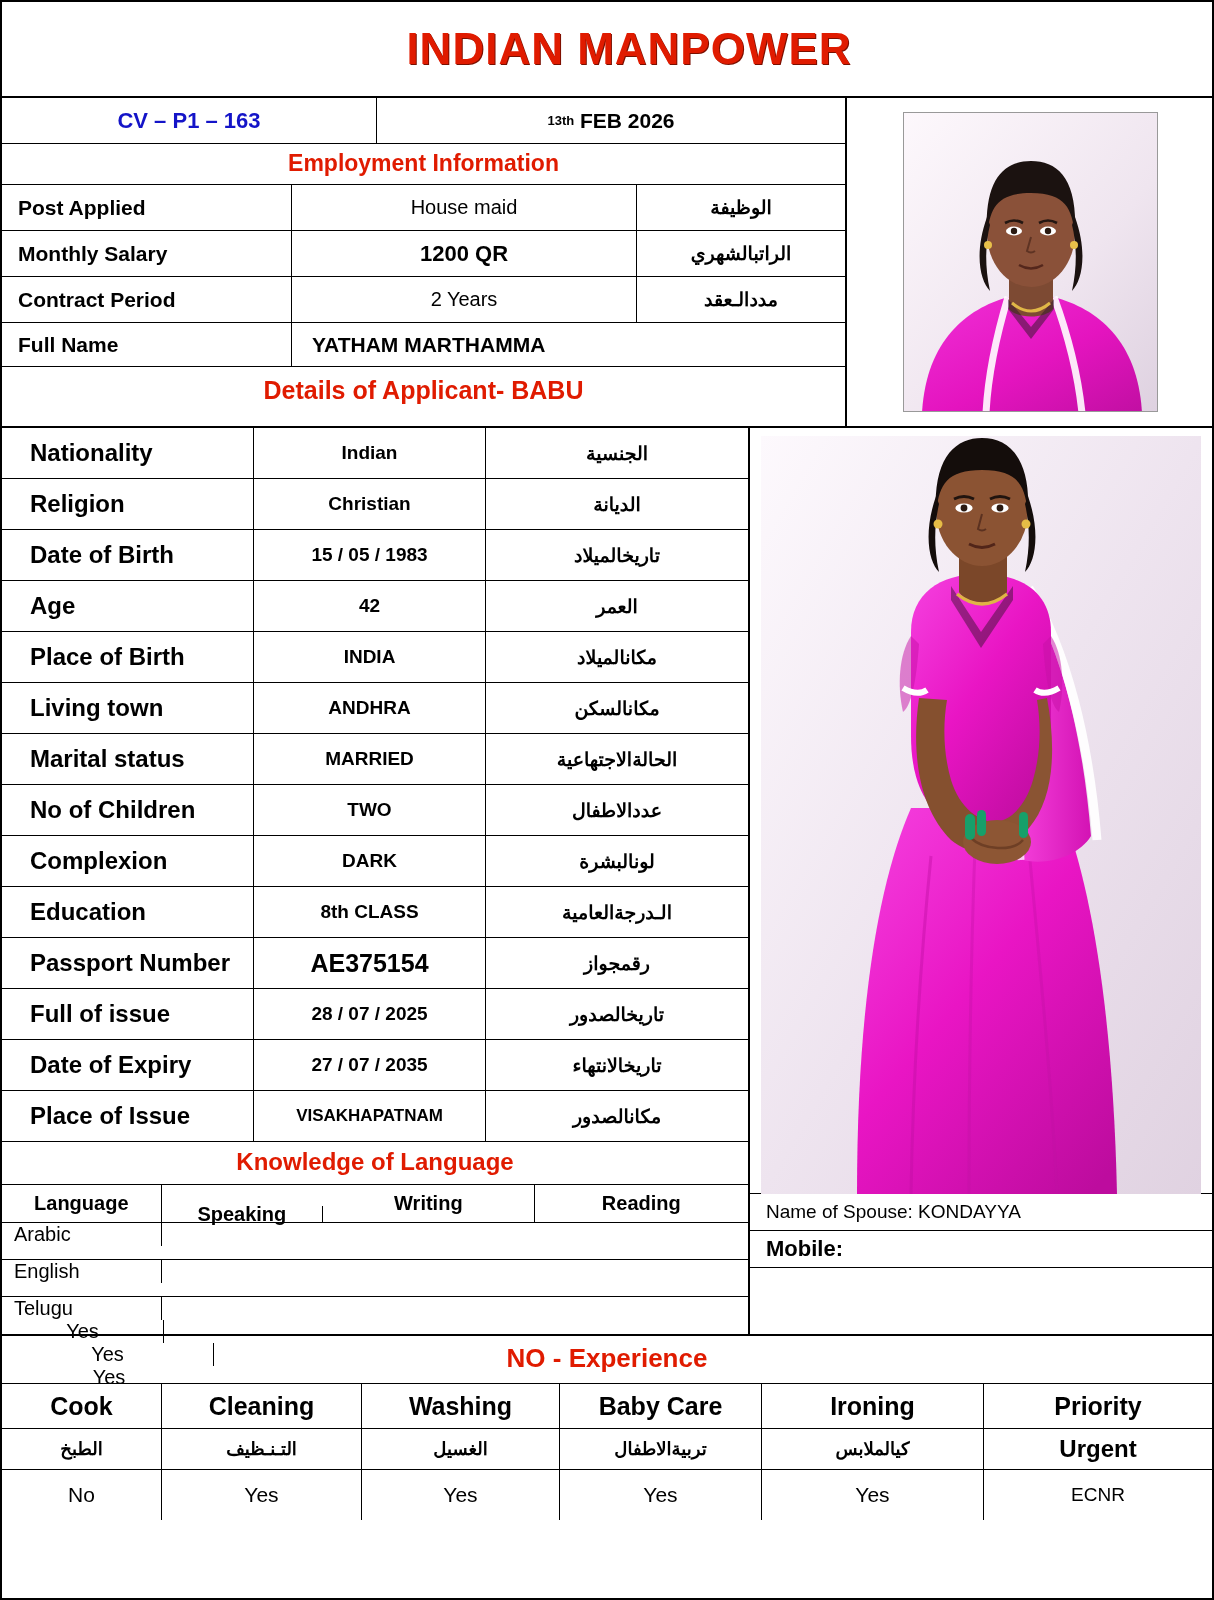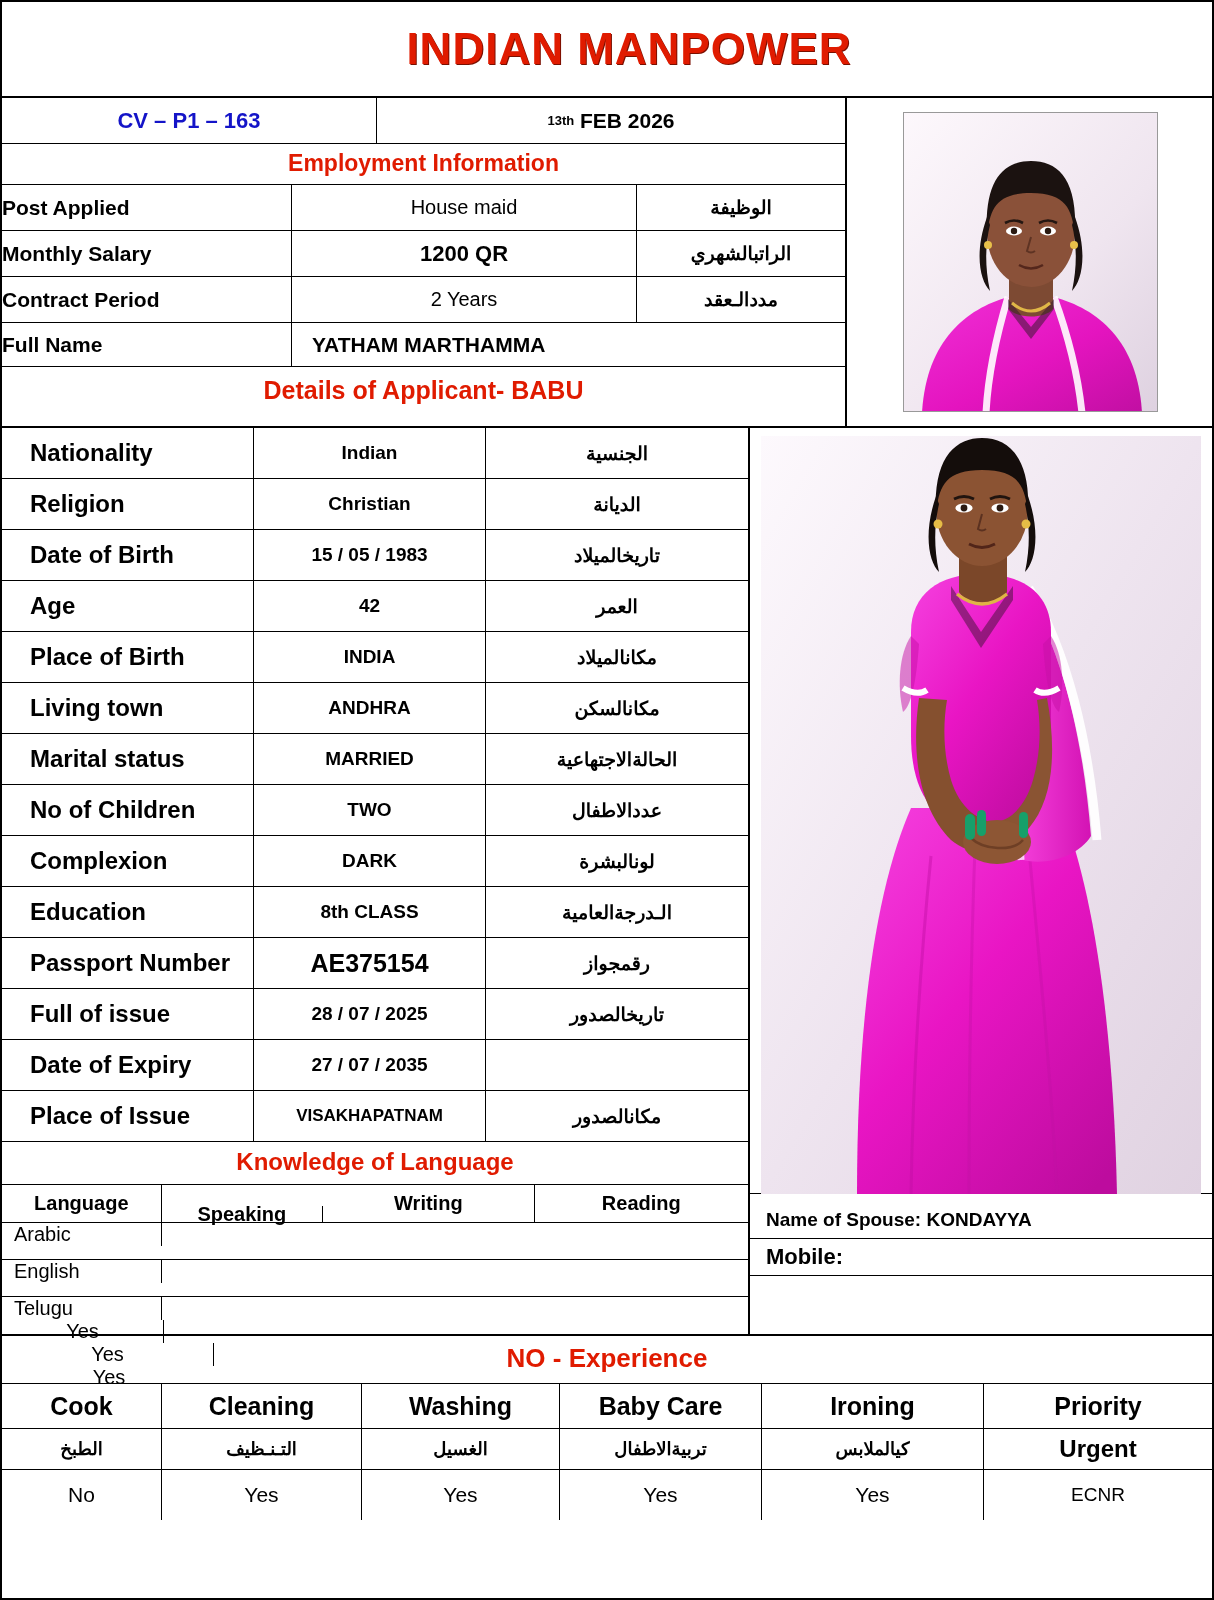--- a/index.html
+++ b/index.html
@@ -73,21 +73,21 @@
     text-align: center;
     color: #e01b00;
     font-weight: bold;
     border-bottom: 1px solid #000;
   }
   .emp-title { font-size: 23px; padding: 6px 0 7px; }
 
   .lbl {
     width: 290px;
     border-right: 1px solid #000;
-    padding-left: 0;
+    padding-left: 16px;
     display: flex; align-items: center;
     font-size: 21px; font-weight: bold;
   }
   .val {
     width: 345px;
     border-right: 1px solid #000;
     display: flex; align-items: center; justify-content: center;
     font-size: 20px;
   }
   .val.b { font-weight: bold; font-size: 22px; }
@@ -175,23 +175,22 @@
   .big-photo {
     width: 440px; height: 758px;
     overflow: hidden; position: relative;
     background: #efe7f2;
   }
   .spouse-box { border-top: 1px solid #000; }
   .spouse-row {
     height: 37px;
     display: flex; align-items: center;
     padding-left: 16px;
-    font-size: 19px; font-weight: bold;
+    font-size: 19px; font-weight: normal;
     border-bottom: 1px solid #000;
-    margin-top: 8px;
   }
   .mobile-row {
     height: 37px;
     display: flex; align-items: center;
     padding-left: 16px;
     font-size: 22px; font-weight: bold;
     border-bottom: 1px solid #000;
   }
   .blank-row { height: 37px; }
 
@@ -386,20 +385,21 @@
         <div class="d-ar">رقمجواز</div>
       </div>
       <div class="d-row">
         <div class="d-lbl">Full of issue</div>
         <div class="d-val">28 / 07 / 2025</div>
         <div class="d-ar">تاريخالصدور</div>
       </div>
       <div class="d-row">
         <div class="d-lbl">Date of Expiry</div>
         <div class="d-val">27 / 07 / 2035</div>
+        <div class="d-ar">تاريخالانتهاء</div>
       </div>
       <div class="d-row">
         <div class="d-lbl">Place of Issue</div>
         <div class="d-val sm">VISAKHAPATNAM</div>
         <div class="d-ar">مكانالصدور</div>
       </div>
 
       <div class="lang-title">Knowledge of Language</div>
 
       <div class="lang-head">

